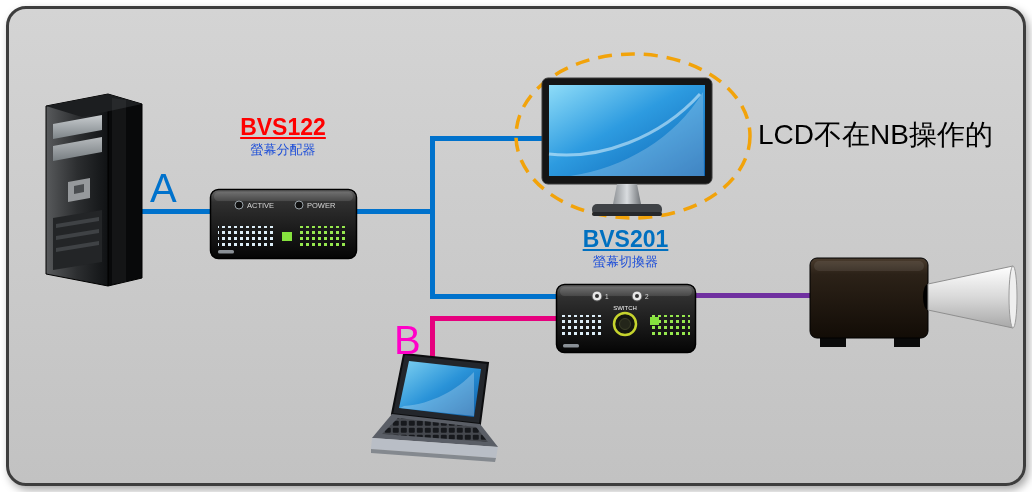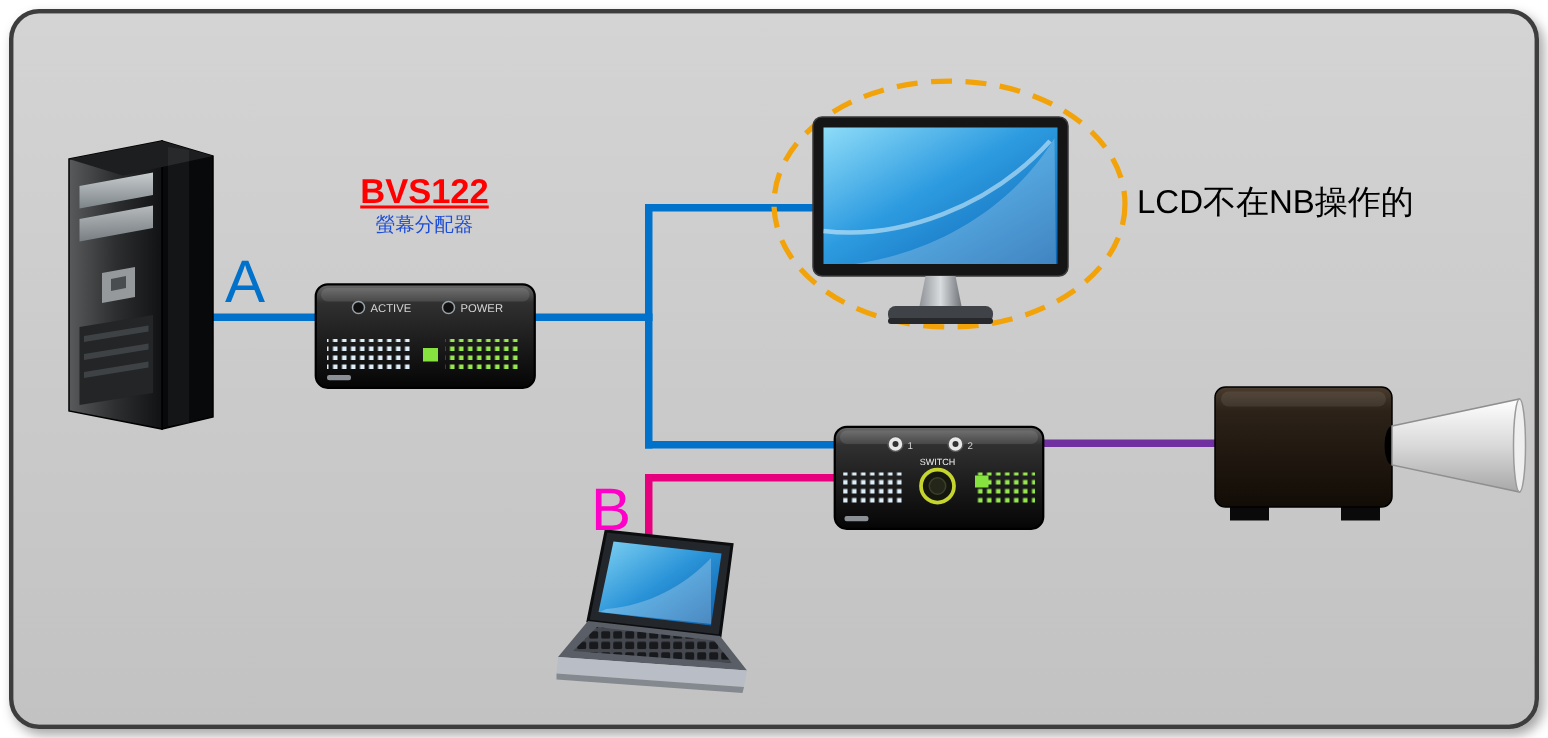--- a/index.html
+++ b/index.html
@@ -19,21 +19,21 @@
   .blue{background:#0072CC;}
   .magenta{background:#E6007E;}
   .purple{background:#7030A0;}
   .dev{position:absolute;}
   .lbl{position:absolute;text-align:center;}
   .model{font-size:23px;font-weight:bold;text-decoration:underline;}
   .red{color:#FF0000;}
   .mblue{color:#0070C0;}
   .name{font-size:13px;color:#1d4ed8;}
   .io-label{position:absolute;font-size:40px;font-weight:500;line-height:1;}
-  .note{position:absolute;font-size:22px;line-height:30px;color:#000;}
+  .note{position:absolute;font-size:28px;line-height:30px;color:#000;}
 </style>
 </head>
 <body>
 
 <div class="stage">
   <div class="frame"></div>
 
   <div class="line h blue" style="left:140px;top:209px;width:72px"></div>
   <div class="line h blue" style="left:355px;top:209px;width:80px"></div>
   <div class="line v blue" style="left:430px;top:136px;height:163px"></div>
@@ -194,17 +194,19 @@
     <polygon points="20,88 146,97 144,108 19,99" fill="#b9bec6"></polygon>
     <polygon points="19,99 144,108 143,112 19,103" fill="#84898f"></polygon>
   </svg>
 
   <div class="io-label" style="left:150px;top:168px;color:#0072CC">A</div>
   <div class="io-label" style="left:394px;top:320px;color:#FF00C8">B</div>
 
   <div class="lbl model red" style="left:208px;top:114px;width:150px">BVS122</div>
   <div class="lbl name" style="left:208px;top:141px;width:150px">螢幕分配器</div>
 
+  <div class="lbl model mblue" style="left:548px;top:226px;width:155px">BVS201</div>
+  <div class="lbl name" style="left:548px;top:253px;width:155px">螢幕切換器</div>
 
   <div class="note" style="left:758px;top:120px">
     <div>LCD不在NB操作的</div>
   </div>
 </div>
 
 </body></html>

